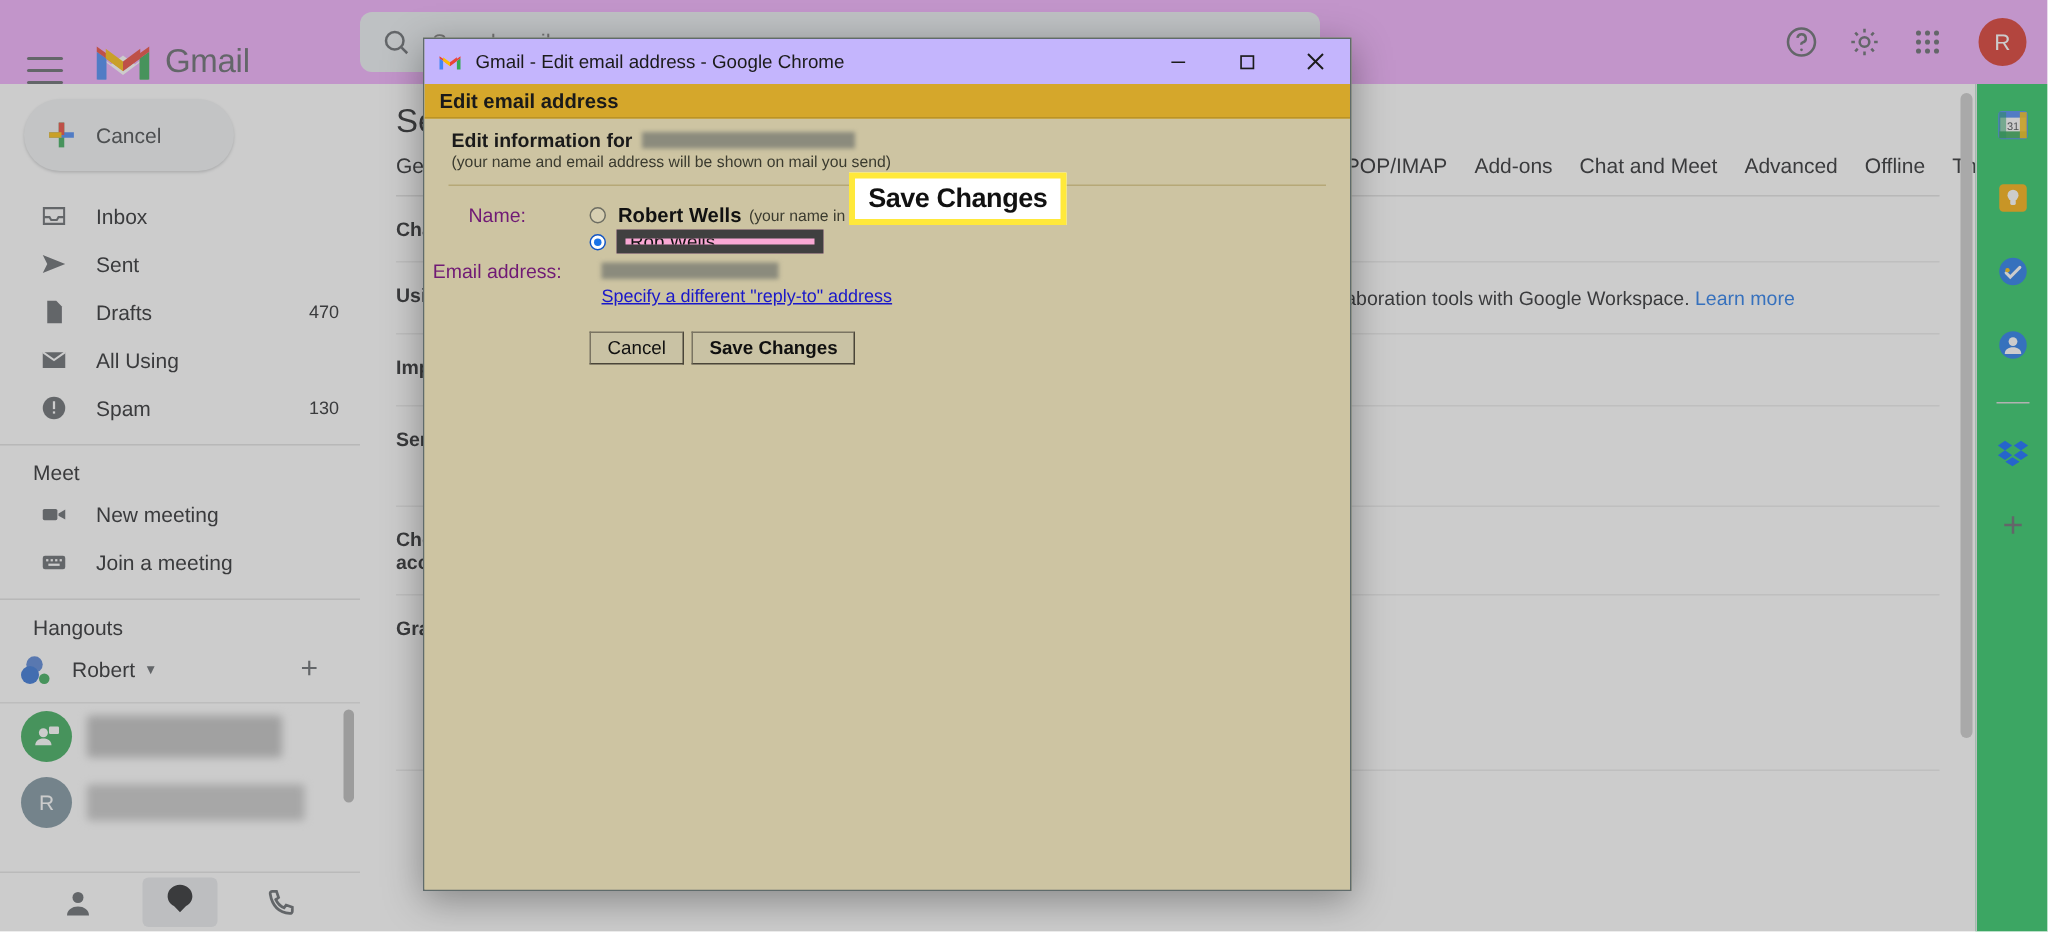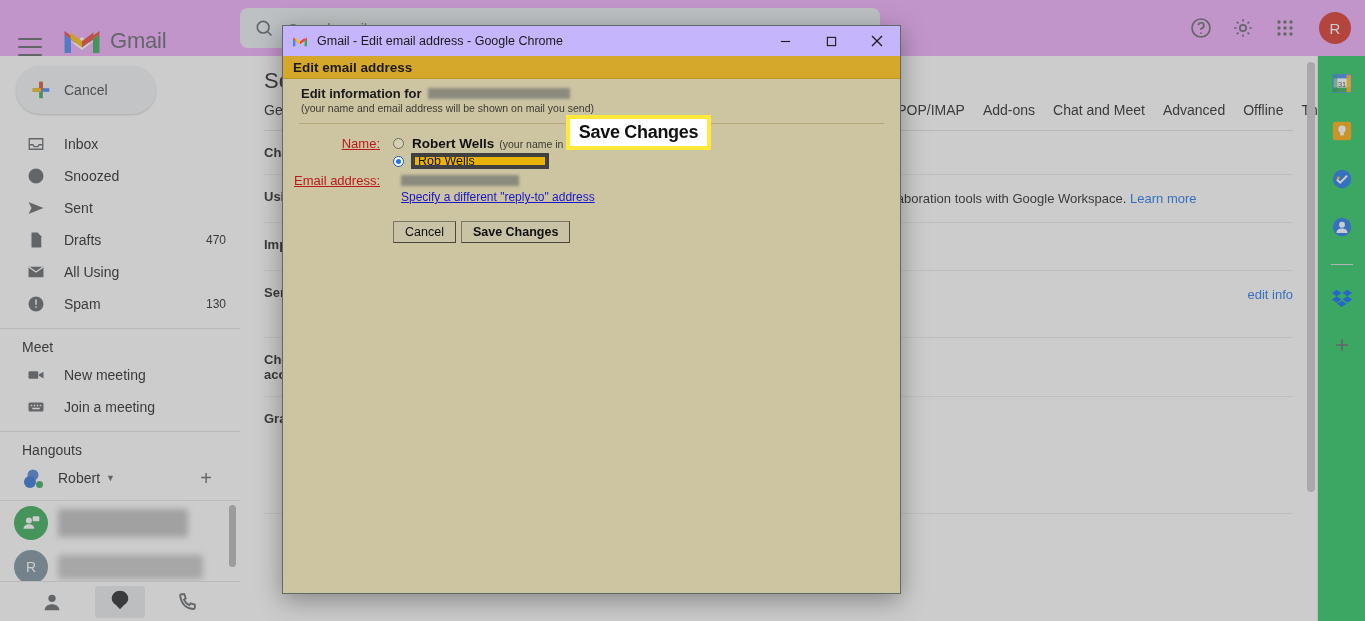--- a/index.html
+++ b/index.html
@@ -80,21 +80,21 @@
   }
   .nav-item .ic { width:20px; height:20px; color:#5f6368; flex:0 0 20px;
       display:flex; align-items:center; justify-content:center;}
   .nav-item .lbl { margin-left:18px; flex:1; }
   .nav-item .cnt { font-size:12px; color:#202124; }
   .nav-item.bold .lbl, .nav-item.bold .cnt { font-weight:normal; }
 
   .side-sep { height:1px; background:#e0e0e0; margin:8px 0 0 0; }
   .side-head { font-size:14px; color:#202124; padding:10px 0 4px 22px; }
 
-  .hangouts-me { display:flex; align-items:center; padding-left:20px; height:32px; }
+  .hangouts-me { display:flex; align-items:center; padding-left:10px; height:32px; }
   .hangouts-me .av { width:24px; height:24px; position:relative; }
   .hangouts-me .nm { margin-left:14px; font-size:14px; color:#202124; }
   .hangouts-me .caret { margin-left:6px; font-size:9px; color:#5f6368; }
   .hangouts-me .addbtn { margin-left:auto; margin-right:28px; font-size:20px; color:#5f6368; cursor:pointer;}
 
   .chat-rows { margin-top:6px; border-top:1px solid #e8e8e8; position:relative; }
   .chat-row { display:flex; align-items:center; height:44px; padding-left:14px; }
   .chat-av { width:34px; height:34px; border-radius:50%; flex:0 0 34px;
      display:flex; align-items:center; justify-content:center; color:#fff; font-size:14px;}
   .blurbar { margin-left:10px; border-radius:2px; filter:blur(3px); }
@@ -178,31 +178,31 @@
   }
   .dlg-sub { padding:7px 0 0 18px; }
   .dlg-sub .l1 { font-size:13px; font-weight:bold; color:#1a1a1a; display:flex; align-items:center;}
   .dlg-sub .l1 .redact { width:142px; height:11px; background:#8b8b7d; margin-left:6px;
       filter:blur(1.4px); }
   .dlg-sub .l2 { font-size:10.5px; color:#3b3b2f; margin-top:1px; }
   .dlg-rule { height:1px; background:#b6a877; margin:9px 16px 0 16px; }
 
   .frm { margin-top:12px; position:relative; }
   .frm-row { display:flex; align-items:center; margin-bottom:2px; }
-  .frm-lbl { width:97px; text-align:right; font-size:13px; color:#b91c1c; flex:0 0 97px;text-decoration:underline;}
+  .frm-lbl { width:97px; text-align:center; font-size:13px; color:#701a75; flex:0 0 97px;}
   .frm-ctl { margin-left:13px; display:flex; align-items:center; }
   .oradio { width:11px; height:11px; border-radius:50%; border:1px solid #6d6d62;
       background:#d7cfb2; flex:0 0 11px; position:relative; }
   .oradio.on { border-color:#1355c3; background:#fff; }
   .oradio.on:after { content:""; position:absolute; inset:2px; border-radius:50%; background:#1a73e8;}
   .nm-strong { margin-left:8px; font-size:13.5px; font-weight:bold; color:#111; }
   .nm-hint { margin-left:5px; font-size:10.5px; color:#3b3b2f; }
   .txtinput {
-    margin-left:7px; width:138px; height:16px; background:#eab308;
-    border:4px solid #404040; font-size:12.5px; color:#101010;
+    margin-left:7px; width:138px; height:16px; background:#f9a8d4;
+    border:6px solid #404040; font-size:12.5px; color:#101010;
     padding:0 3px; line-height:14px; font-family:"Liberation Sans", sans-serif;
     outline:none;
   }
   .mail-redact { margin-left:8px; width:118px; height:11px; background:#8b8b7d; filter:blur(1.4px); }
   .replyto { margin-left:8px; font-size:12px; color:#1a18c9; text-decoration:underline; cursor:pointer; }
 
   .btn-row { margin-left:110px; margin-top:17px; display:flex; gap:5px; }
   .gbtn {
     background:#c9c2a4; border:1px solid #7a7462; border-right-color:#4a4538;
     border-bottom-color:#4a4538; font-size:12.5px; color:#101010;
@@ -298,29 +298,20 @@
           <span class="ic">
             <svg width="18" height="18" viewBox="0 0 24 24" fill="none" stroke="currentColor" stroke-width="1.8">
               <path d="M3 5h18v14H3z"></path>
                 <path d="M3 13h5l1.5 2.5h5L16 13h5"></path>
             </svg>
           </span>
           <span class="lbl">Inbox</span>
           <span class="cnt"></span>
         </div>
 
-        <div class="nav-item">
-          <span class="ic">
-            <svg width="18" height="18" viewBox="0 0 24 24" fill="currentColor">
-              <path d="M12 2a10 10 0 1 0 0 20 10 10 0 0 0 0-20zm1 10.6V6h-2v7.4l5 3 1-1.7z"></path>
-            </svg>
-          </span>
-          <span class="lbl">Snoozed</span>
-          <span class="cnt"></span>
-        </div>
 
 
         <div class="nav-item">
           <span class="ic">
             <svg width="18" height="18" viewBox="0 0 24 24" fill="currentColor">
               <path d="M2 4l20 8-20 8 4-8z"></path>
             </svg>
           </span>
           <span class="lbl">Sent</span>
           <span class="cnt"></span>
@@ -469,23 +460,20 @@
         <div class="rt">
           <span class="lnk">Learn more</span>
         </div>
       </div>
       <div class="srow">
         <div class="lt">Send mail as:</div>
         <div class="rt">
           <div>(Use Gmail to send from your other email addresses)</div>
           <div class="lnk">Learn more</div>
         </div>
-        <div style="width:150px;text-align:right">
-          <span class="editinfo">edit info</span>
-        </div>
       </div>
       <div class="srow">
         <div class="lt">Check mail from other accounts:</div>
         <div class="rt">
           <span class="lnk">Learn more</span>
         </div>
       </div>
       <div class="srow">
         <div class="lt">Grant access to your account:</div>
         <div class="rt">

